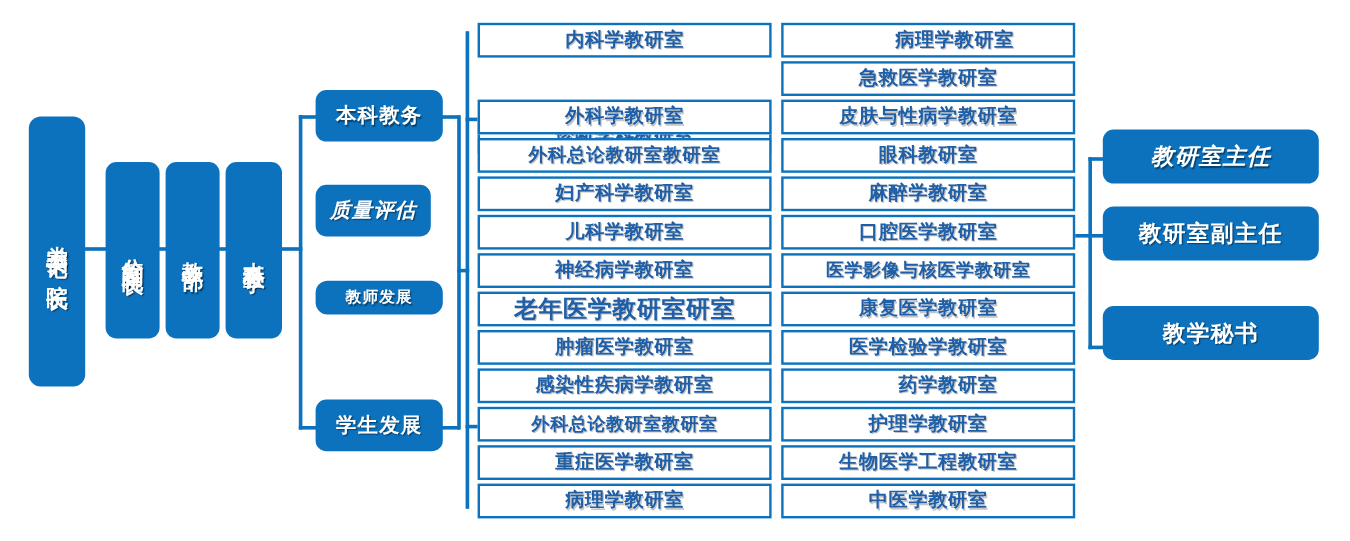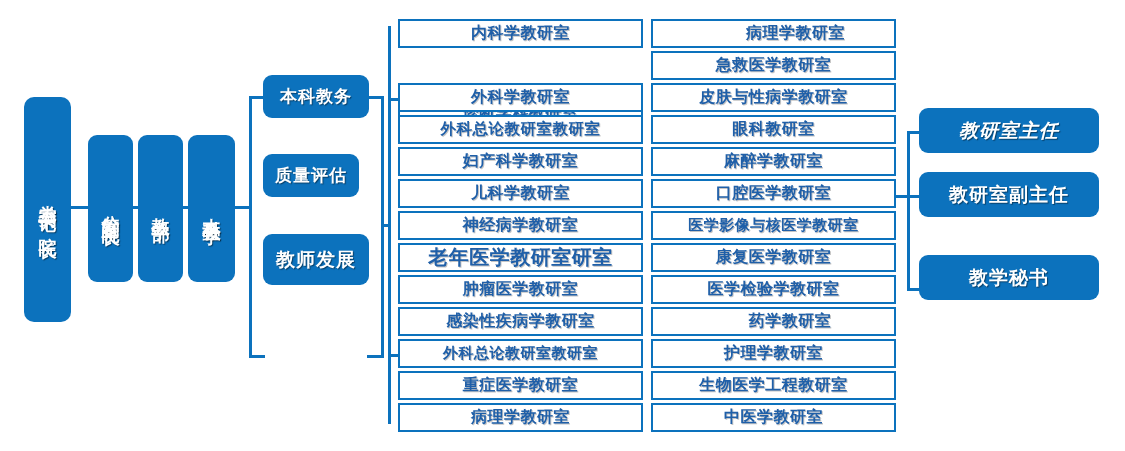--- a/index.html
+++ b/index.html
@@ -98,24 +98,25 @@
   <div class="solid-box vertical" style="left:188px; top:135px; width:47px; height:147px; font-size:18px;">本科教学</div>
 
   <div class="hline" style="left:233px; top:206px; width:19px;"></div>
   <div class="vline" style="left:249px; top:96px; height:262px;"></div>
 
   <div class="hline" style="left:249px; top:96px; width:16px;"></div>
   <div class="hline" style="left:249px; top:355px; width:16px;"></div>
 
   <div class="solid-box" style="left:263px; top:75px; width:106px; height:43px; font-size:17px;">本科教务</div>
 
-  <div class="solid-box" style="left:263px; top:154px; width:96px; height:43px; font-size:17px;">质量评估</div>
+  <div class="solid-box" style="left:263px; top:154px; width:96px; height:43px; font-size:17px;font-style:italic;">质量评估</div>
 
-  <div class="solid-box" style="left:263px; top:234px; width:106px; height:51px; font-size:19px;">教师发展</div>
+  <div class="solid-box" style="left:263px; top:234px; width:106px; height:28px; font-size:13px;border-radius:10px;">教师发展</div>
 
+  <div class="solid-box" style="left:263px; top:333px; width:106px; height:43px; font-size:17px;">学生发展</div>
 
   <div class="hline" style="left:367px; top:96px; width:16px;"></div>
   <div class="hline" style="left:367px; top:355px; width:16px;"></div>
   <div class="vline" style="left:381px; top:96px; height:262px;"></div>
   <div class="hline" style="left:381px; top:224px; width:10px;"></div>
 
   <div class="vline" style="left:388px; top:26px; height:398px;"></div>
 
   <div class="hline" style="left:388px; top:98px; width:12px;"></div>
   <div class="hline" style="left:388px; top:354px; width:12px;"></div>

